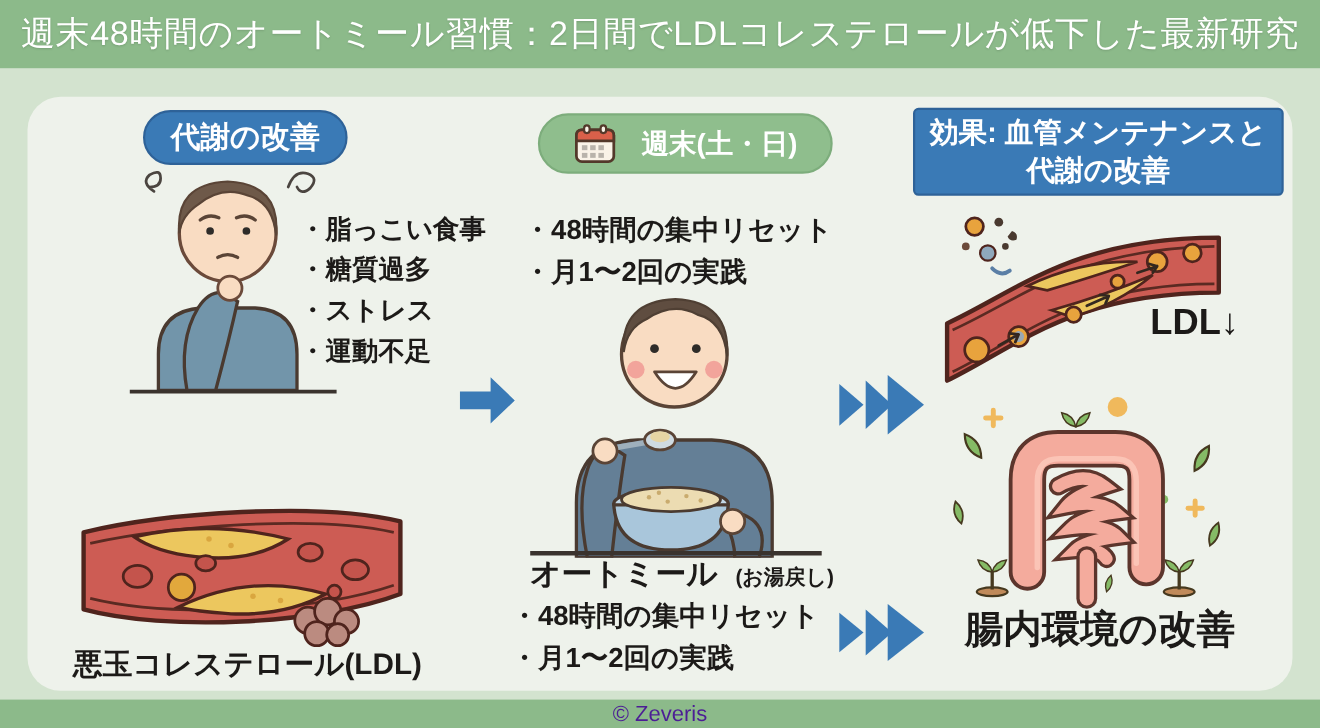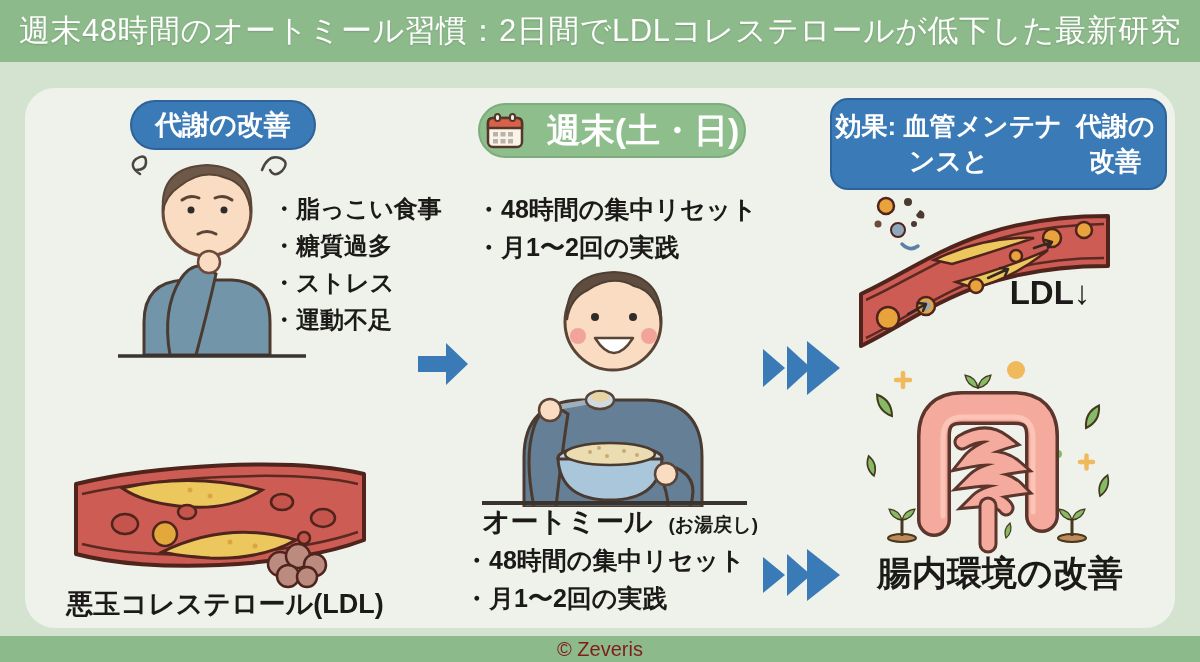--- a/index.html
+++ b/index.html
@@ -16,50 +16,50 @@
   .banner{left:0;top:0;width:1200px;height:62px;background:var(--banner_green,#8cba8a);
     display:flex;align-items:center;justify-content:center}
   .banner h1{color:#ffffff;font-size:31px;font-weight:normal;letter-spacing:.5px;
     text-shadow:0 1px 2px rgba(0,0,0,.15);white-space:nowrap}
 
   .panel{left:25px;top:88px;width:1150px;height:540px;background:var(--panel,#eef2eb);border-radius:30px}
 
   .badge{display:flex;align-items:center;justify-content:center;color:#fff;font-weight:bold;text-align:center}
   .badge-blue{background:var(--accent_blue,#3a7ab6);border:2px solid #2e6298}
   .badge-weekday{left:130px;top:100px;width:186px;height:50px;border-radius:25px;font-size:27px}
-  .badge-weekend{left:478px;top:103px;width:268px;height:55px;border-radius:28px;font-size:34px;
+  .badge-weekend{left:489px;top:103px;width:268px;height:55px;border-radius:28px;font-size:25px;
     background:var(--badge_green,#8fbe8d);border:2px solid #7dad7c;gap:22px}
   .badge-weekend .cal{width:40px;height:38px;flex:0 0 auto}
-  .badge-effect{left:830px;top:98px;width:337px;height:92px;border-radius:18px;
-    font-size:26px;line-height:35px;}
+  .badge-effect{left:830px;top:98px;width:337px;height:80px;border-radius:5px;
+    font-size:26px;line-height:35px;flex-direction:column}
 
   .blist{list-style:none;font-weight:bold}
   .blist li{white-space:nowrap}
   .blist-left{left:272px;top:190px;font-size:24px;line-height:37px}
   .blist-midtop{left:476px;top:190px;font-size:25px;line-height:38px}
   .blist-midbottom{left:464px;top:541px;font-size:25px;line-height:38px}
 
   .caption{font-weight:bold;text-align:center;white-space:nowrap}
   .caption-ldl{left:40px;top:586px;width:370px;font-size:27px}
   .caption-meal{left:430px;top:503px;width:380px;font-size:28px}
   .caption-meal .note{font-size:19px;margin-left:16px}
-  .caption-ldl-down{left:994px;top:274px;width:112px;font-size:33px}
+  .caption-ldl-down{left:1030px;top:274px;width:112px;font-size:33px}
   .caption-gut{left:850px;top:556px;width:300px;font-size:35px;line-height:33px}
 
   #man-worried{left:112px;top:150px;width:200px;height:212px}
   #artery-clogged{left:70px;top:444px;width:300px;height:148px}
   #man-eating{left:462px;top:262px;width:300px;height:245px}
   #artery-clean{left:856px;top:186px;width:262px;height:172px}
   #gut{left:858px;top:358px;width:258px;height:198px}
   #arrow-1{left:418px;top:340px;width:52px;height:48px}
   #chevrons-top{left:760px;top:336px;width:82px;height:62px}
   #chevrons-bottom{left:760px;top:546px;width:82px;height:58px}
 
   .footer{left:0;top:636px;width:1200px;height:26px;background:var(--banner_green,#8cba8a);
-    display:flex;align-items:center;justify-content:center;color:#7f1d1d;font-size:20px}
+    display:flex;align-items:center;justify-content:center;color:#4c1d95;font-size:20px}
 </style>
 </head>
 <body>
 
 <div>
 
   <header class="abs banner">
     <h1>週末48時間のオートミール習慣：2日間でLDLコレステロールが低下した最新研究</h1>
   </header>
 

